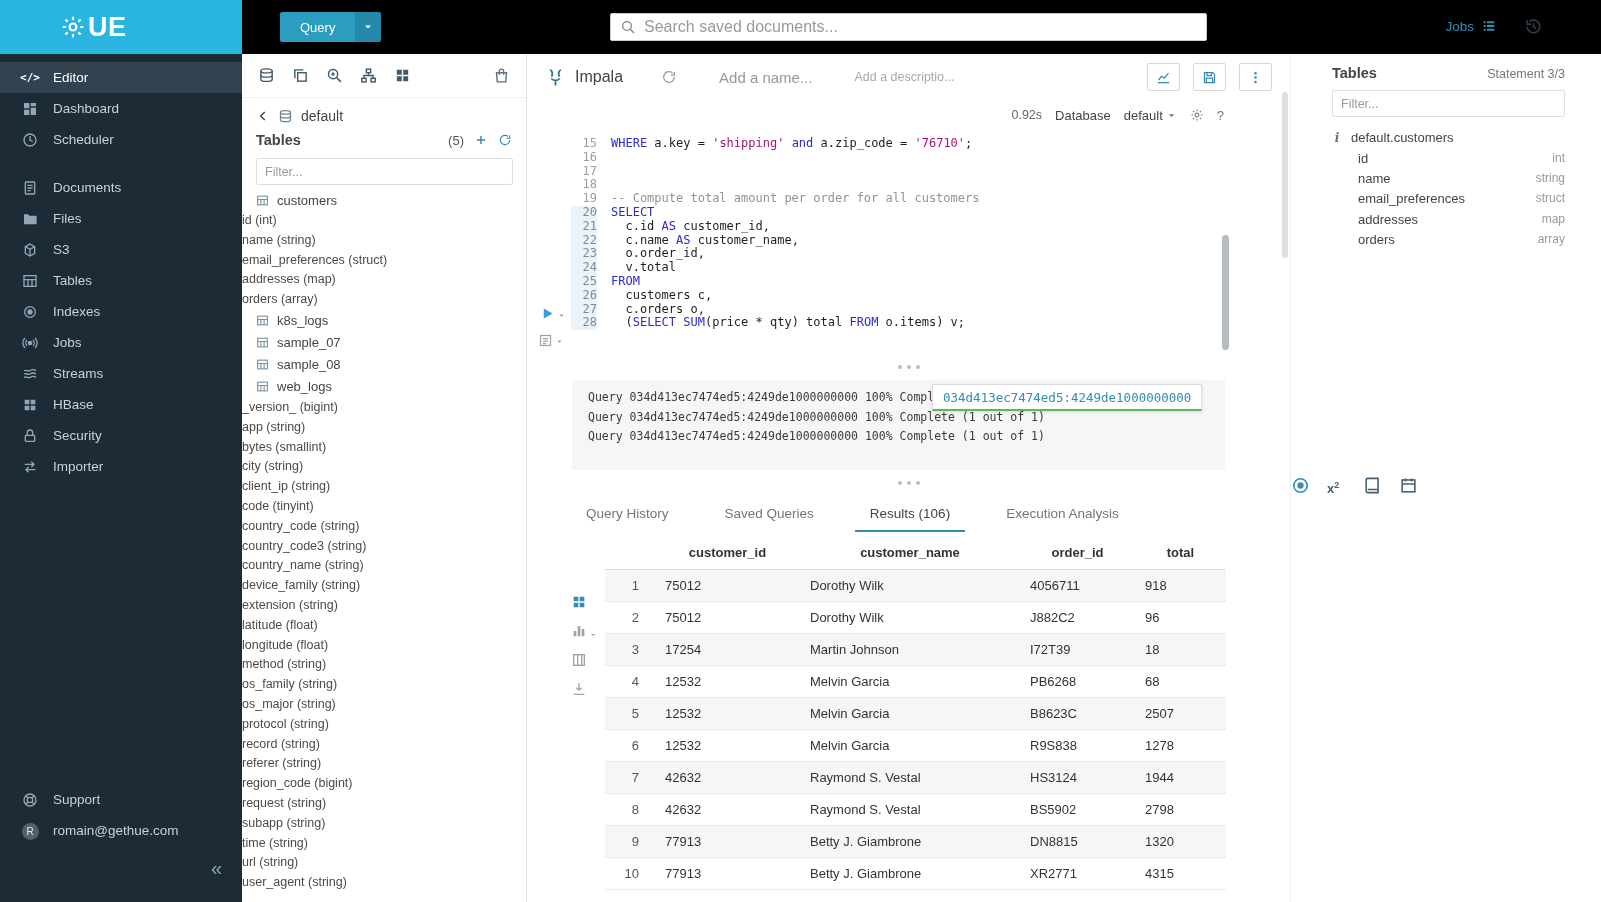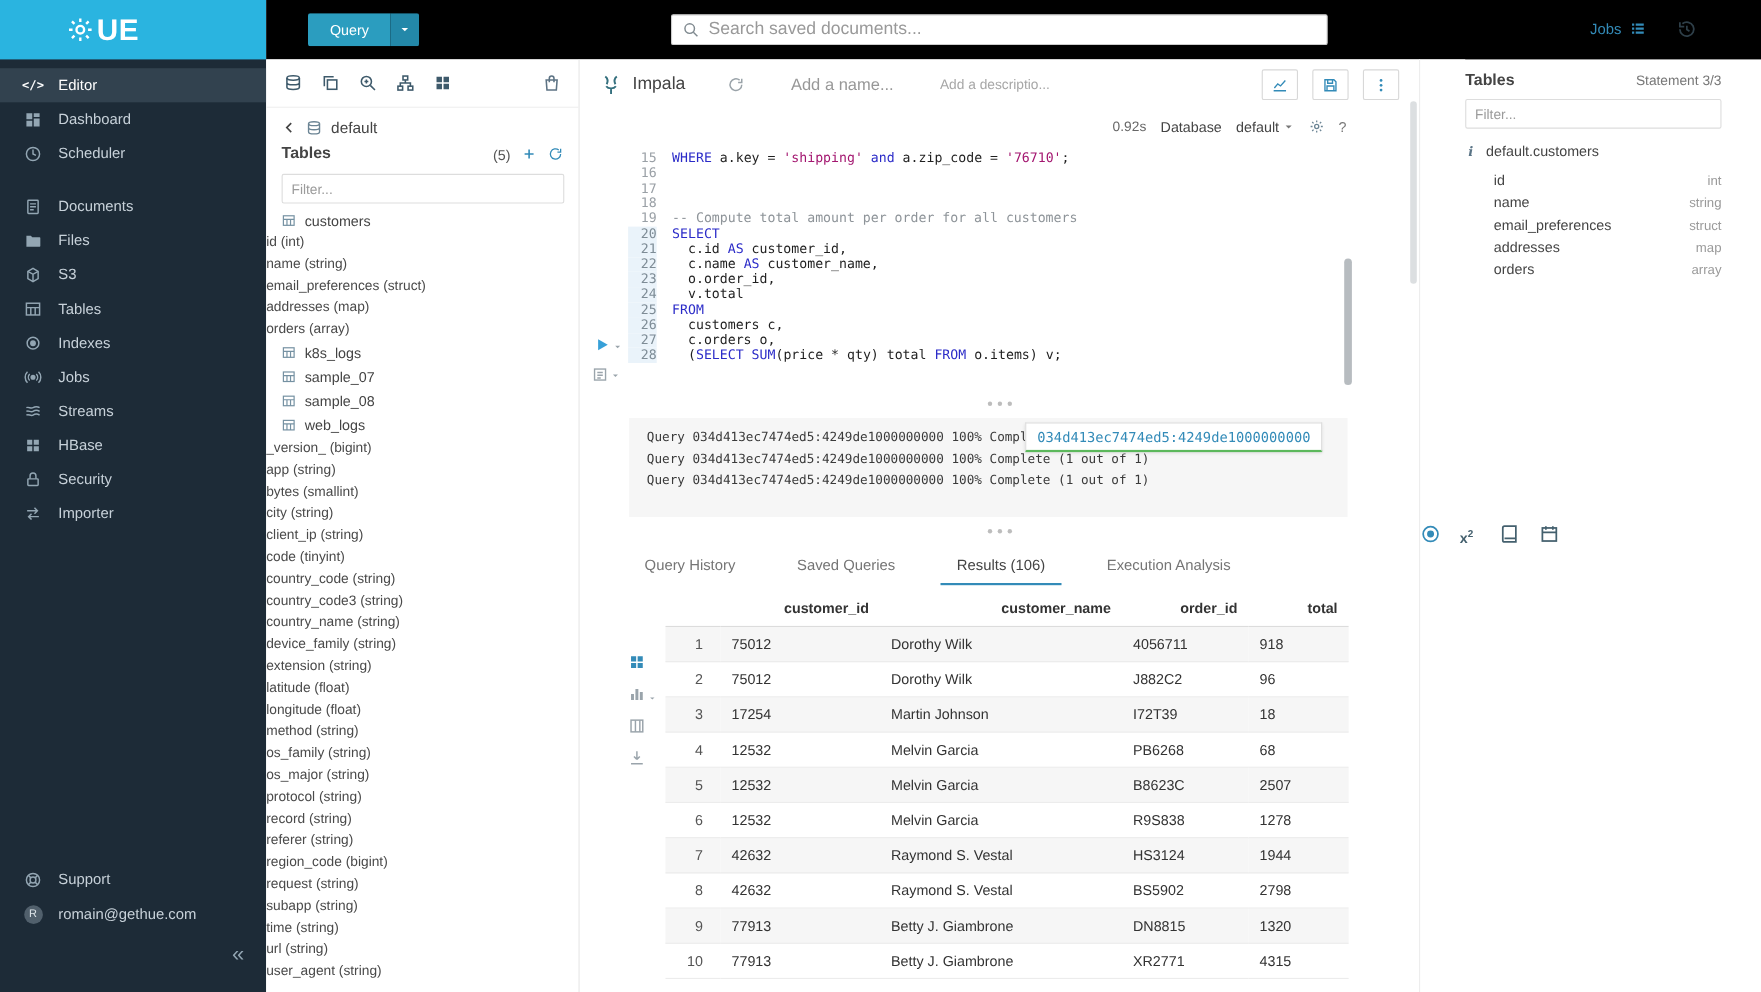--- a/index.html
+++ b/index.html
@@ -103,41 +103,41 @@
 .tab.active{color:#444;border-bottom-color:#338bb8}
 
 .results{position:relative;flex:1;height:370px}
 .res-icons{position:absolute;left:44px;top:58px;display:flex;flex-direction:column;gap:13px;align-items:flex-start}
 .res-ic{width:16px;height:16px;color:#9aa4ab;cursor:pointer}
 .res-ic.active{color:#338bb8}
 .res-ic-wrap{display:flex;align-items:flex-end;gap:2px}
 .res-caret{width:8px;height:8px;color:#9aa4ab}
 .res-table-wrap{margin:4px 64px 0 78px}
 table.results-table{width:100%;border-collapse:collapse;font-size:13px;color:#333}
-.results-table th{text-align:right;font-weight:700;padding:9px 10px;border-bottom:1px solid #dcdcdc;color:#333}
+.results-table th{text-align:center;font-weight:700;padding:9px 10px;border-bottom:1px solid #dcdcdc;color:#333}
 .results-table td{padding:8px 10px;border-bottom:1px solid #ececec}
 .results-table tbody tr:nth-child(odd){background:#f6f6f6}
 .results-table td.num{text-align:right;color:#555;padding-right:16px}
 
 
 .right-icons{position:absolute;left:1290px;top:54px;width:42px;height:848px;background:#fff;border-left:1px solid #ededed;display:flex;flex-direction:row;align-items:center;padding-top:14px;gap:17px}
 .rail-ic{width:19px;height:19px;color:#44606e;cursor:pointer}
 .rail-ic.active{color:#338bb8}
 .x2{font-size:13px;font-weight:700;line-height:19px}
 .x2 sup{font-size:9px}
 .right-panel{position:absolute;left:1332px;top:54px;width:269px;height:848px;padding:11px 36px 0 0}
 .rp-head{display:flex;align-items:baseline}
 .rp-title{font-size:14.5px;font-weight:700;color:#444}
 .rp-stmt{margin-left:auto;font-size:12.5px;color:#777}
 .rp-filter{display:block;margin-top:9px;width:100%;height:27px;border:1px solid #ddd;border-radius:2px;padding:0 8px;font-size:12.5px;font-family:inherit;color:#444;outline:none}
 .rp-filter::placeholder{color:#9b9b9b}
 .rp-table{display:flex;align-items:center;gap:9px;margin-top:13px;font-size:13px;color:#444;cursor:pointer}
 .info-i{font-family:"DejaVu Serif",serif;font-style:italic;font-weight:700;font-size:12px;color:#5a7486;width:10px;text-align:center}
 .rp-cols{margin-top:6px}
-.rp-col{height:20.2px;display:flex;align-items:flex-end;padding-left:26px;cursor:pointer}
+.rp-col{height:20.2px;display:flex;align-items:flex-start;padding-left:26px;cursor:pointer}
 .rp-col-name{font-size:13px;color:#444}
 .rp-col-type{margin-left:auto;font-size:12px;color:#9a9a9a}
 </style>
 </head>
 <body>
 
 <div id="app">
 
   <aside class="leftnav">
     <div class="logo">

